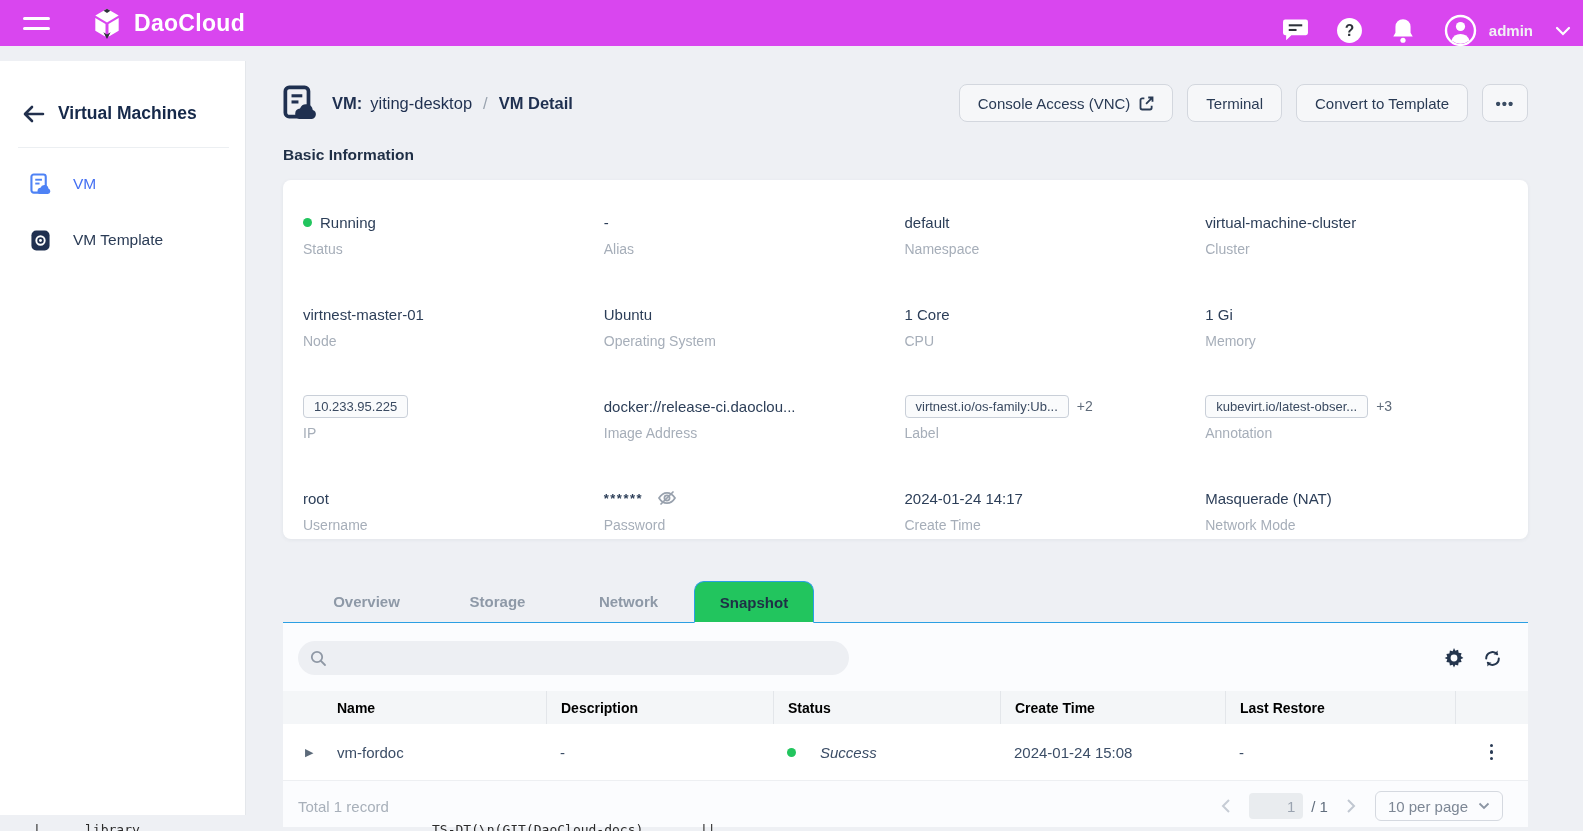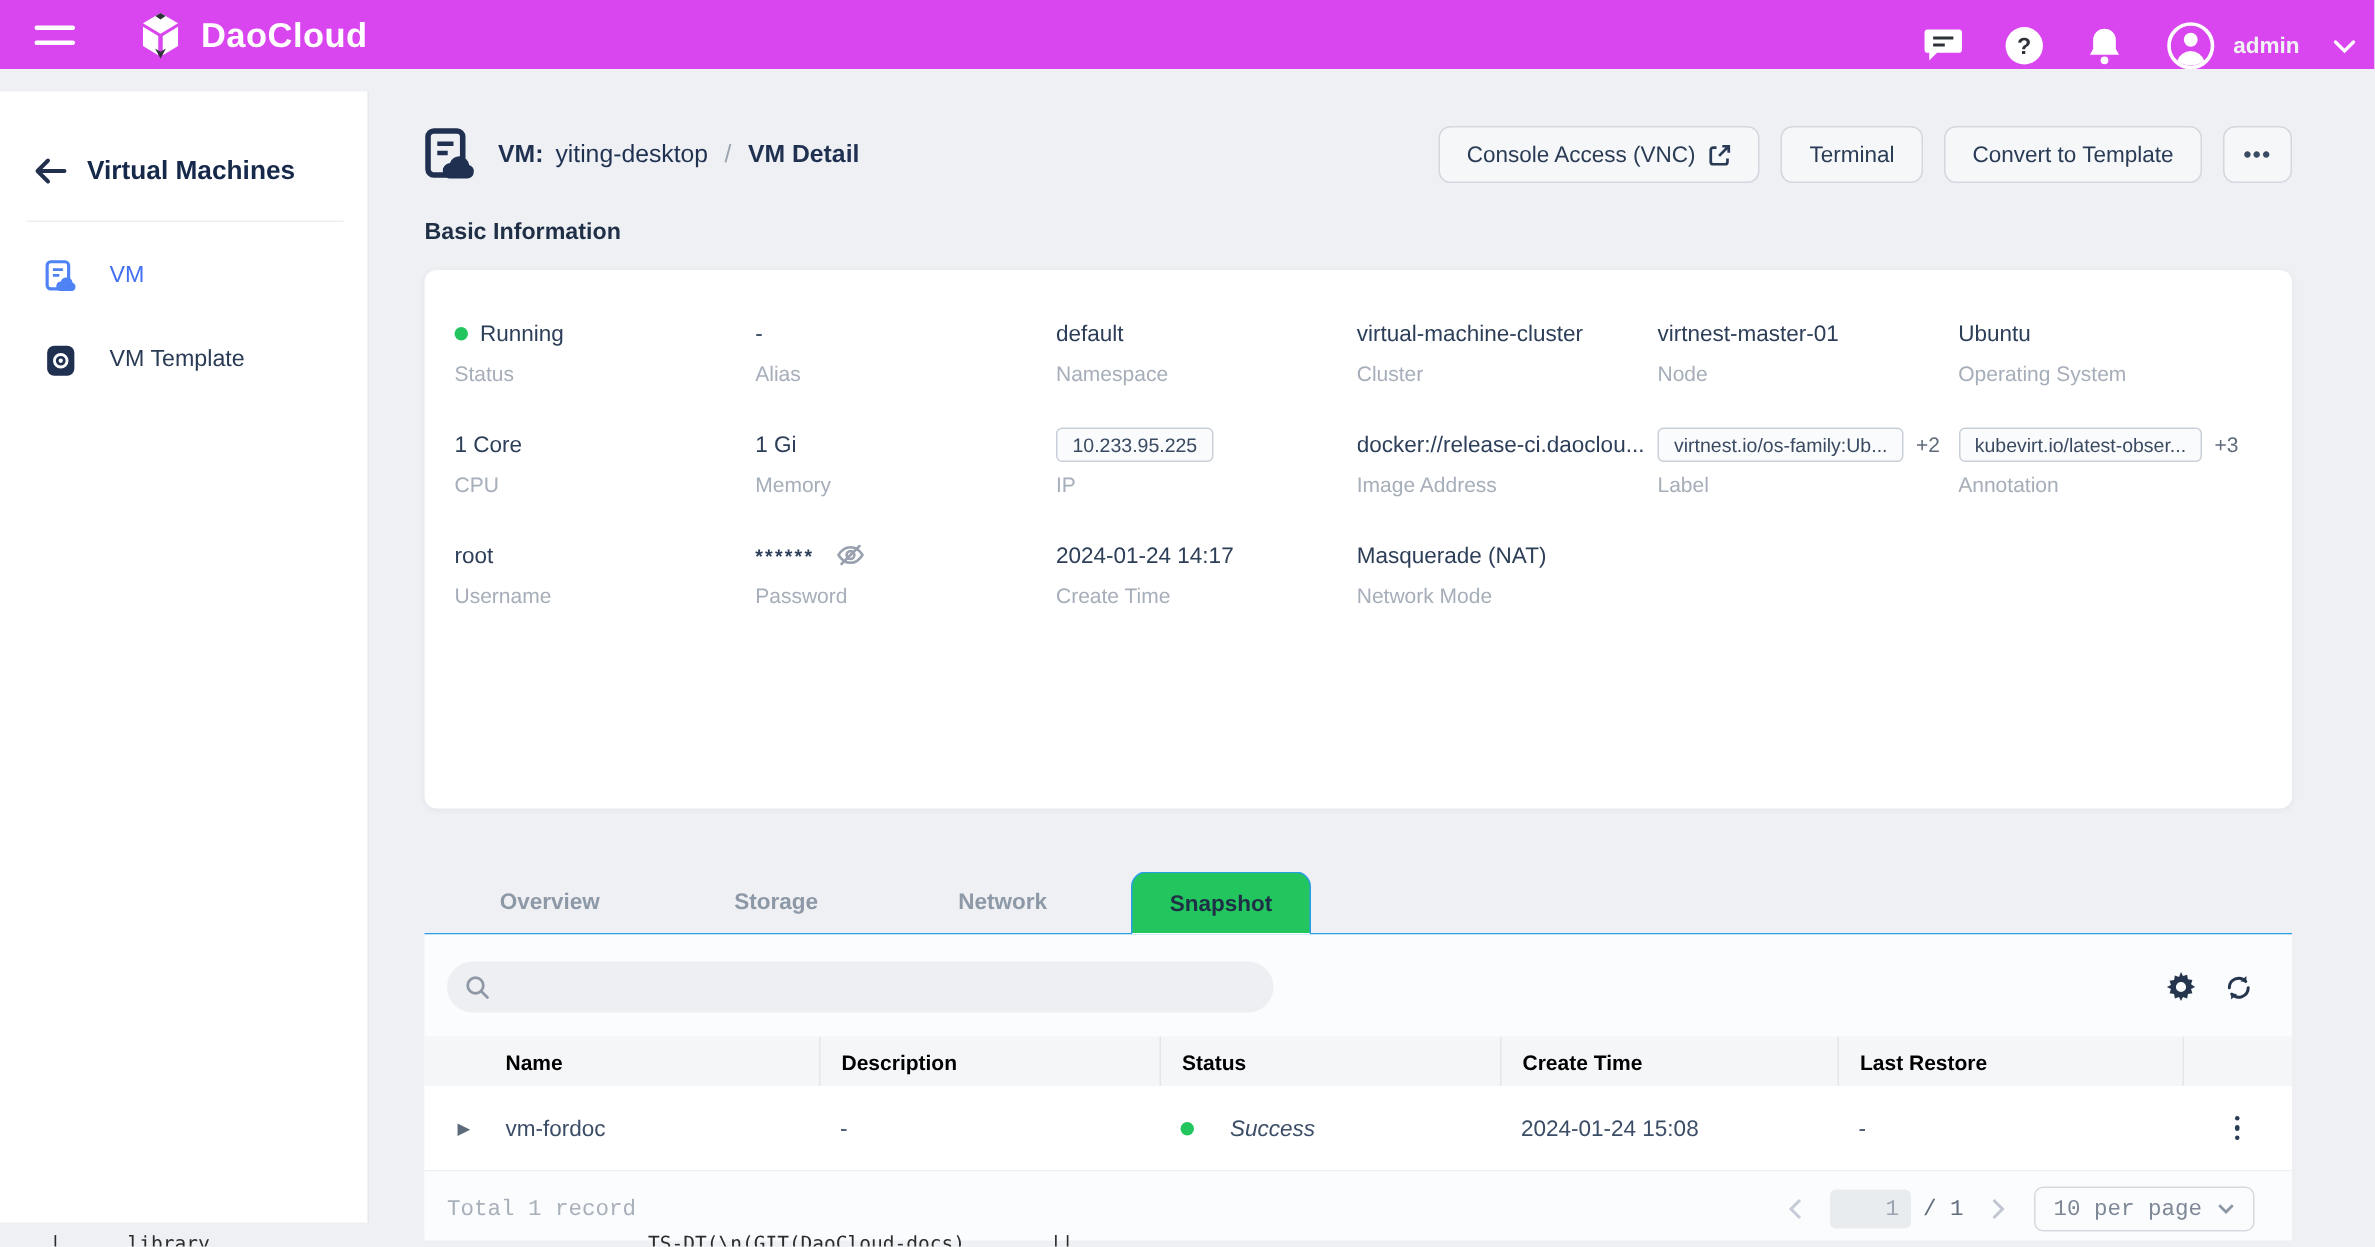--- a/index.html
+++ b/index.html
@@ -32,31 +32,31 @@
   .ph-title { font-size:16.5px; color:#1f3050; display:flex; align-items:center; gap:8px; }
   .ph-title .bold { font-weight:700; }
   .ph-title .sep { color:#9aa3af; padding:0 3px; }
   .ph-actions { display:flex; align-items:center; gap:14px;justify-content:center; }
   .btn { height:38px; border:1px solid #d3d7de; border-radius:8px; background:#f6f7f9; color:#2a3b55;
          font-size:15px; padding:0 18px; display:flex; align-items:center; gap:9px; cursor:pointer; font-family:inherit; }
   .btn-more { width:46px; justify-content:center; font-weight:700; letter-spacing:1px; color:#3a4c63; padding:0; }
   .section-title { margin-top:20px; font-size:15.5px; font-weight:700; color:#1f2f46; }
   
   .card { margin-top:16px; height:359px; background:#fff; border-radius:8px; box-shadow:0 1px 4px rgba(31,45,70,.06); }
-  .info-grid { display:grid; grid-template-columns:repeat(6,1fr); row-gap:27px; padding:30px 22px 0 20px; }
+  .info-grid { display:grid; grid-template-columns:repeat(4,1fr); row-gap:45px; padding:30px 22px 0 20px; }
   .field .value-row { min-height:24px; display:flex; align-items:center; gap:8px; font-size:15px; font-weight:500; color:#2c3e58; }
   .field .label { margin-top:7px; font-size:14px; color:#a6aeb9; font-weight:400; }
   .dot { width:9px; height:9px; border-radius:50%; background:#22c55e; flex:0 0 auto; }
   .chip { font-size:13px; font-weight:400; color:#3a4a61; border:1px solid #c9cfd8; border-radius:4px;
           background:#fafbfc; padding:3px 10px; max-width:178px; white-space:nowrap; overflow:hidden; text-overflow:ellipsis; }
   .extra { font-size:14px; color:#5f6b7a; font-weight:400; }
   .stars { letter-spacing:1.5px; font-weight:700; font-size:13px; color:#2c3e58; }
   .trunc { max-width:225px; white-space:nowrap; overflow:hidden; text-overflow:ellipsis; }
   
-  .tabs { margin-top:42px; height:42px; display:flex; align-items:flex-end; border-bottom:1px solid #2b9fe3; padding-left:18px;gap:20px; }
+  .tabs { margin-top:42px; height:42px; display:flex; align-items:flex-end; border-bottom:1px solid #2b9fe3; padding-left:18px; }
   .tab { width:131px; text-align:center; font-size:15px; font-weight:600; color:#8e99a7; padding-bottom:12px; cursor:pointer; }
   .tab.active { width:120px; height:42px; margin-bottom:-1px; padding-bottom:0; display:flex; align-items:center; justify-content:center;
                 background:#22c55e; border:1px solid #2b9fe3; border-bottom:1px solid #fdfdfe;
                 border-radius:10px 10px 0 0; color:#1f2f46; font-weight:700; }
   
   .panel { background:#fbfcfe; height:204px; }
   .toolbar { display:flex; align-items:center; justify-content:space-between; padding:18px 25px 16px 15px; }
   .search-pill { width:551px; height:34px; background:#edeff3; border-radius:17px; display:flex; align-items:center; padding:0 12px; }
   .search-pill input { border:none; outline:none; background:transparent; flex:1; margin-left:8px; font-size:14px; color:#3a4c63; font-family:inherit; }
   .tool-icons { display:flex; align-items:center; gap:18px; }
@@ -68,21 +68,21 @@
   .c4 { width:225px; } .c5 { width:230px; } .c6 { width:73px; justify-content:center; padding-left:0; }
   .tbl-header .cell + .cell { border-left:1px solid #e3e6ea; }
   .tbl-row { display:flex; height:57px; background:#fff; align-items:center; font-size:15px; color:#3b4d66; border-bottom:1px solid #edeff2; }
   .tbl-row .c1 { padding-left:22px; }
   .expander { color:#5c6a7a; font-size:11px; cursor:pointer; width:12px; }
   .row-name { margin-left:20px; }
   .status-cell { display:flex; align-items:center; gap:24px;font-style:italic; }
   .kebab { display:flex; flex-direction:column; gap:3px; cursor:pointer; padding:4px; }
   .kebab i { width:3.5px; height:3.5px; border-radius:50%; background:#2a3b55; }
   
-  .tbl-footer { display:flex; align-items:center; justify-content:space-between; padding:10px 25px 0 15px; background:#fbfcfe;font-family:Liberation Mono, monospace; }
+  .tbl-footer { display:flex; align-items:center; justify-content:space-between; padding:10px 25px 0 15px; background:#fbfcfe; }
   .total { font-size:15px; color:#a8b0ba; }
   .pager { display:flex; align-items:center; gap:18px; }
   .pg-chev { display:flex; cursor:pointer; }
   .pg-box { width:54px; height:26px; background:#e9ecef; border:none; border-radius:4px; text-align:right;
             padding-right:8px; font-size:15px; color:#9aa3b0; font-family:inherit; }
   .pg-of { font-size:15px; color:#606d7d; margin-left:-10px; }
   .pg-size { height:30px; border:1px solid #d5d9e0; border-radius:6px; background:#fbfcfe; display:flex;
              align-items:center; gap:10px; padding:0 12px; font-size:15px; color:#7d8795; cursor:pointer; }
   
   .artifacts { position:absolute; left:0; top:820px; width:100%; height:11px; pointer-events:none; z-index:50; }

